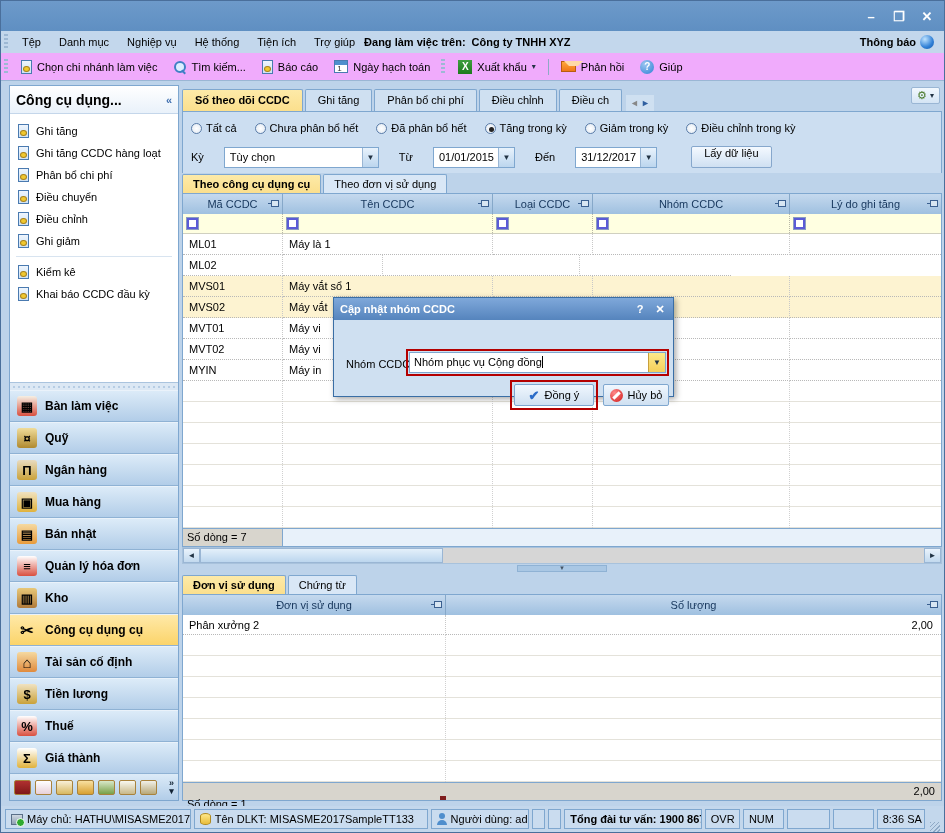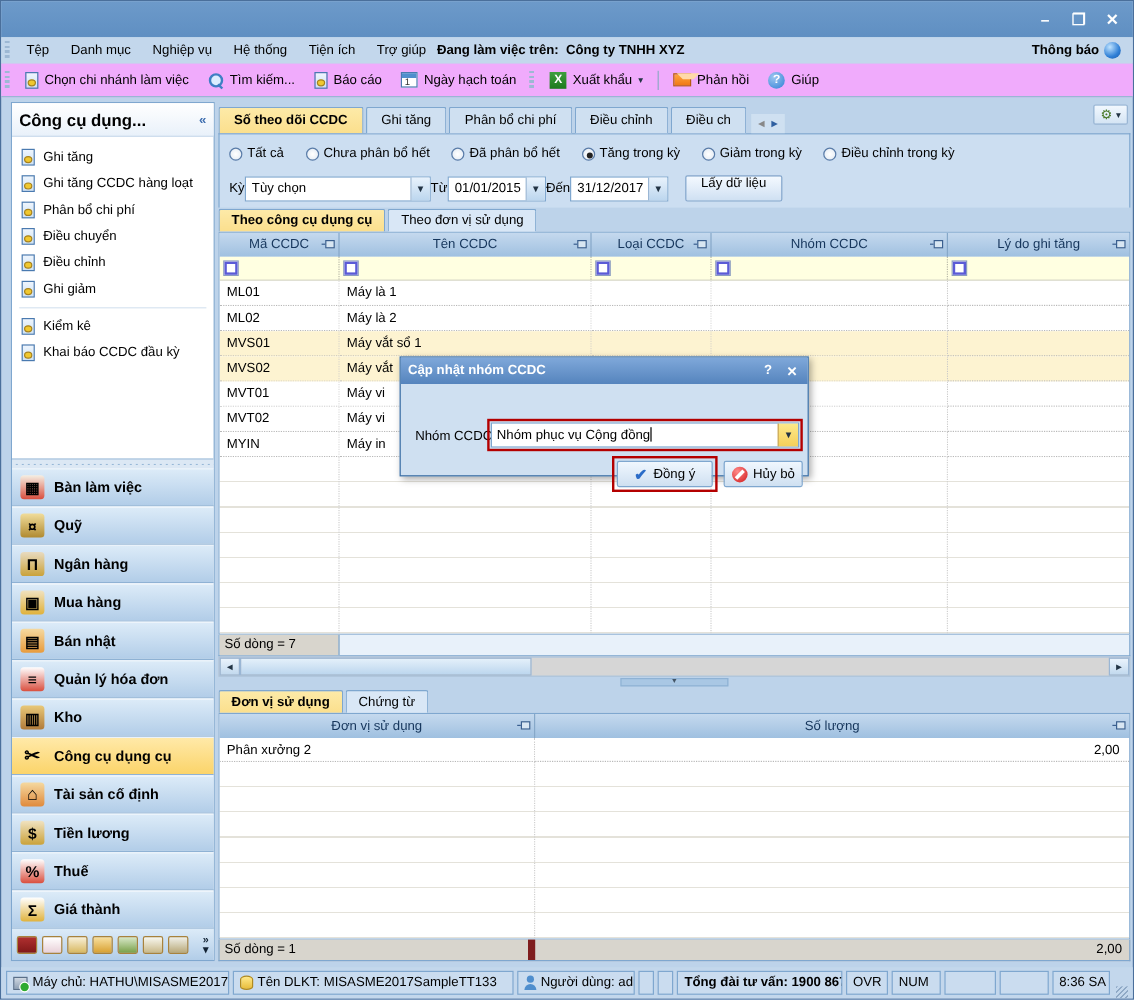--- a/index.html
+++ b/index.html
@@ -63,21 +63,21 @@
   .mtab.active { background:linear-gradient(#fdeaa8,#fbdf8d); font-weight:bold; }
   .tab-nav { display:flex; gap:2px; margin-left:2px; padding:3px 4px; background:#cfe0f1; }
   .tab-nav span { font-size:9px; }
   .gearbox { position:absolute; right:2px; top:2px; display:flex; align-items:center; gap:3px; border:1px solid #9ab6d4; background:linear-gradient(#f2f8fe,#d4e4f4); padding:1px 5px; border-radius:2px; }
 
   .filterpanel { height:62px; background:#ccdef1; border:1px solid #7fa7cf; border-bottom:none; padding:6px 8px 0; }
   .radios { display:flex; align-items:center; gap:18px; height:20px; }
   .radio { display:flex; align-items:center; gap:4px;text-align:center; }
   .rdot { width:11px; height:11px; border-radius:50%; border:1px solid #5a7ca8; background:radial-gradient(#ffffff,#dfe8f2); position:relative; flex:none; }
   .rdot.checked::after { content:""; position:absolute; left:3px; top:3px; width:5px; height:5px; border-radius:50%; background:#222; }
-  .periodrow { display:flex; align-items:center; gap:0; margin-top:8px; height:22px; }
+  .periodrow { display:flex; align-items:center; gap:20px; margin-top:8px; height:22px; }
   .combo { display:flex; align-items:stretch; height:21px; border:1px solid #7fa7cf; background:#fff; }
   .combo .cv { padding:3px 5px; flex:1; white-space:nowrap; overflow:hidden; }
   .combo .cb { width:16px; background:linear-gradient(#e8f2fc,#bcd6ee); border-left:1px solid #9ab6d4; font-size:8px; color:#234; display:flex; align-items:center; justify-content:center; }
   .w-period { width:155px; }
   .w-date { width:82px;text-align:right; }
   .loadbtn { height:22px; padding:0 12px; border:1px solid #86a7cc; background:linear-gradient(#f4f9ff,#cfe0f2); border-radius:2px; margin-left:14px; }
 
   .subtabs { height:20px; display:flex; align-items:flex-end; background:transparent; }
   .stab { padding:3px 10px; border:1px solid #7fa7cf; border-bottom:none; background:#d9e7f6; border-radius:2px 2px 0 0; margin-right:2px; }
   .stab.active { background:linear-gradient(#fdeaa8,#fbdf8d); font-weight:bold; }
@@ -100,21 +100,21 @@
   .rowcount { height:18px; display:flex; border:1px solid #7fa7cf; border-top:none; background:#e8f1fa; }
   .rc-left { width:100px; background:#d8d5cd; border-right:1px solid #7fa7cf; padding:2px 4px; }
   .hscroll { height:17px; margin-top:0; display:flex; background:#d6d6d6; border:1px solid #a8c2dc; }
   .harrow { width:17px; background:linear-gradient(#eaf3fc,#c2d9ee); border:1px solid #9ab6d4; font-size:8px; color:#234; display:flex; align-items:center; justify-content:center; flex:none; }
   .hthumb { width:243px; background:linear-gradient(#e4f0fa,#bcd6ee); border:1px solid #9ab6d4; }
   .vsplit { height:10px; position:relative; }
   .vsplit .handle { position:absolute; left:50%; top:1px; transform:translateX(-50%); width:90px; height:7px; background:#a9c7e4; border:1px solid #8fb2d4; font-size:6px; color:#456; text-align:center; line-height:5px; }
 
   .dgrid { height:189px; border:1px solid #7fa7cf; background:#fff; display:flex; flex-direction:column; overflow:hidden; }
   .dfoot { height:18px; display:flex; border:1px solid #7fa7cf; border-top:none; background:#d8d5cd; }
-  .df-left { width:263px; border-right:6px solid #7f1d1d; padding:2px 4px; }
+  .df-left { width:263px; border-right:6px solid #7f1d1d; padding:2px 4px;margin-top:13px; }
   .df-right { flex:1; text-align:right; padding:2px 6px; }
 
   
   .statusbar { position:absolute; left:0; top:805px; width:100%; height:26px; background:#c3d7ec; display:flex; align-items:center; gap:3px; padding:0 4px; }
   .seg { height:20px; border:1px solid #7fa7cf; background:#cadcef; display:flex; align-items:center; gap:4px; padding:0 5px; white-space:nowrap; overflow:hidden; }
   .seg.bold { font-weight:bold; }
   .icon-srv { width:12px; height:11px; background:linear-gradient(#cfd8e2,#8fa0b4); border:1px solid #5a6f88; position:relative; flex:none; }
   .icon-srv::after { content:""; position:absolute; right:-3px; bottom:-3px; width:7px; height:7px; border-radius:50%; background:#2faa2f; border:1px solid #fff; }
   .icon-db { width:11px; height:12px; background:linear-gradient(#ffe98a,#e8bc3a); border:1px solid #b08a20; border-radius:50%/25%; flex:none; }
   .icon-user { width:10px; height:12px; position:relative; flex:none; }
@@ -423,21 +423,20 @@
       </div>
       <div class="grow">
           <span class="gc" style="width:100px">ML01</span>
           <span class="gc" style="width:210px">Máy là 1</span>
           <span class="gc" style="width:100px"></span>
           <span class="gc" style="width:197px"></span>
           <span class="gc" style="width:151px;border-right:none"></span>
         </div>
       <div class="grow">
           <span class="gc" style="width:100px">ML02</span>
-          <span class="gc" style="width:210px">Máy là 2</span>
           <span class="gc" style="width:100px"></span>
           <span class="gc" style="width:197px"></span>
           <span class="gc" style="width:151px;border-right:none"></span>
         </div>
       <div class="grow sel">
           <span class="gc" style="width:100px">MVS01</span>
           <span class="gc" style="width:210px">Máy vắt sổ 1</span>
           <span class="gc" style="width:100px"></span>
           <span class="gc" style="width:197px"></span>
           <span class="gc" style="width:151px;border-right:none"></span>

